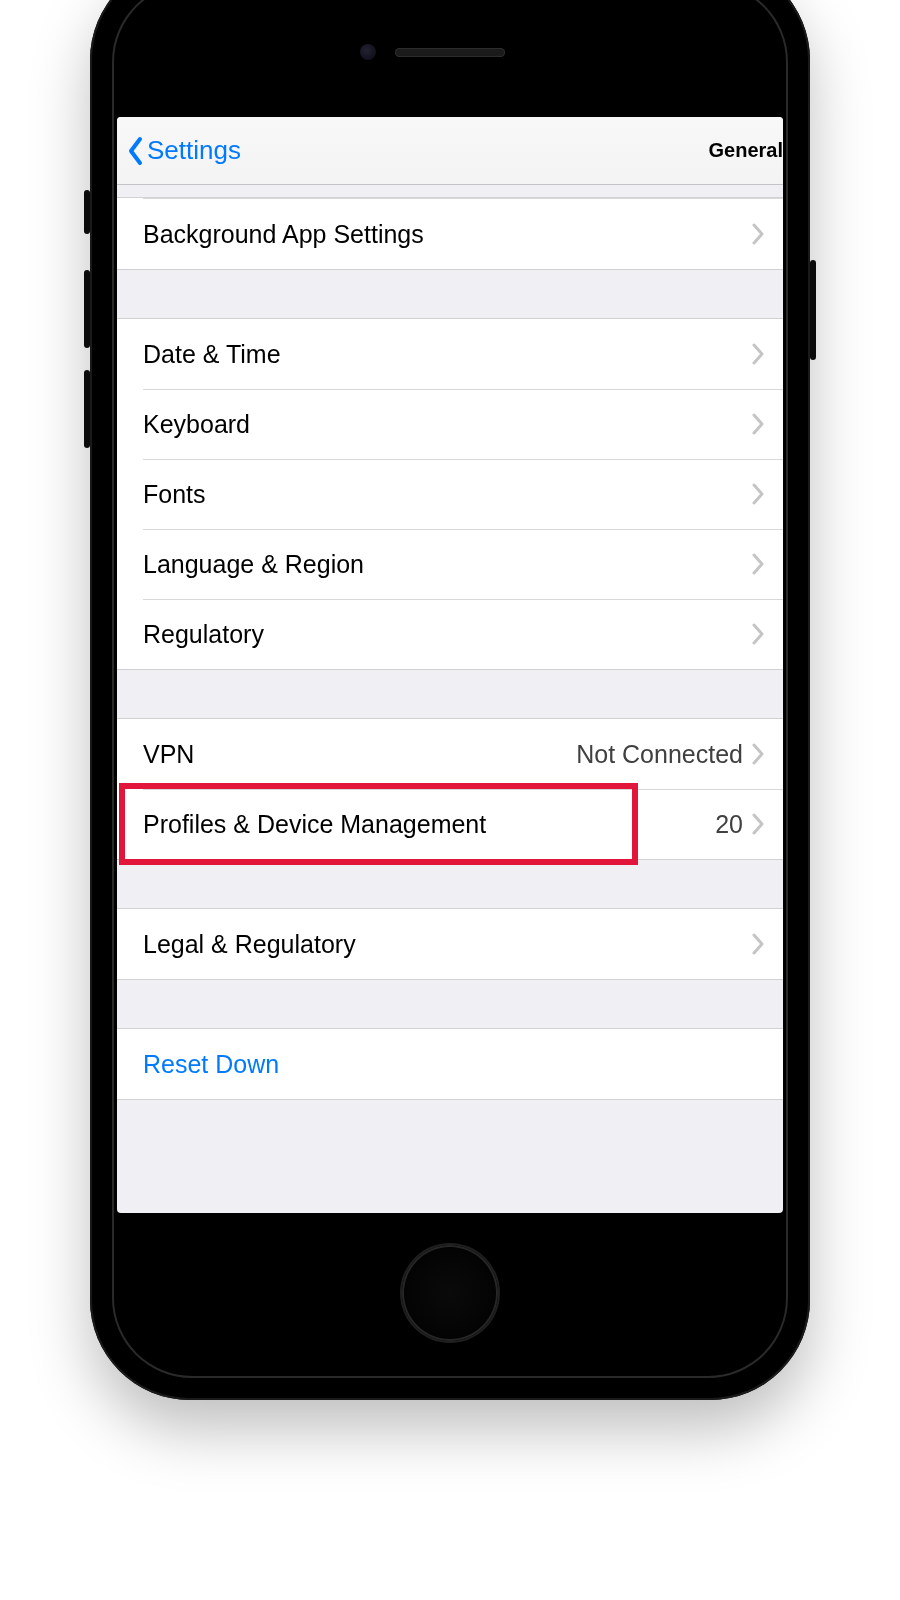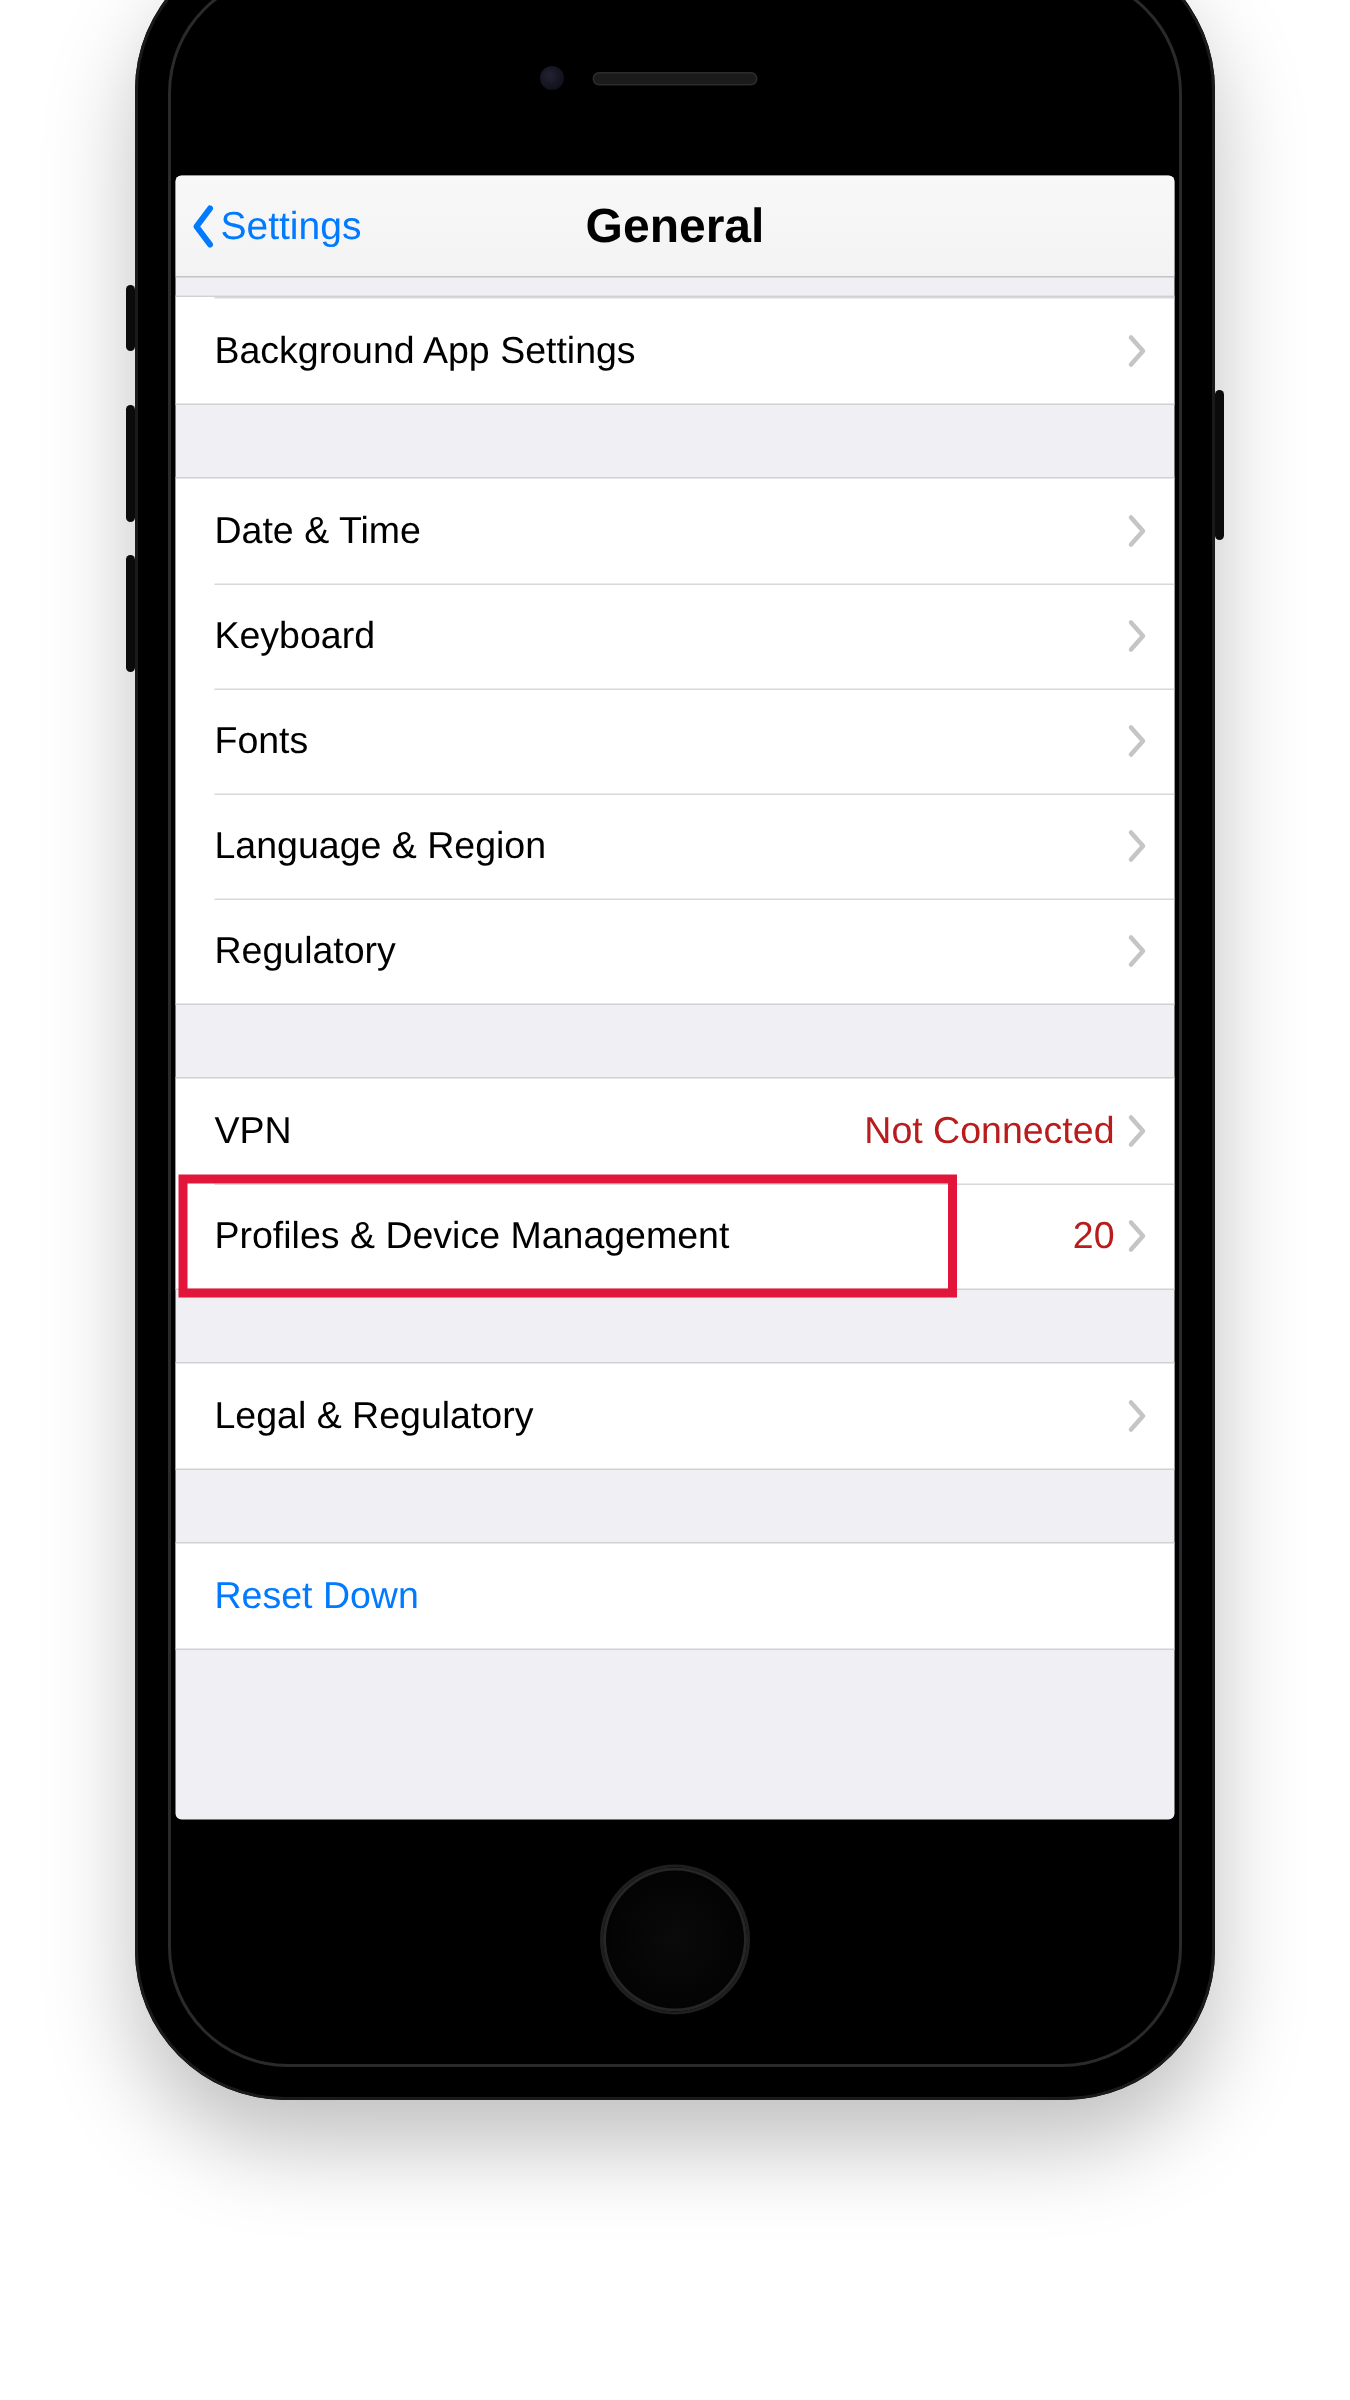--- a/index.html
+++ b/index.html
@@ -100,22 +100,22 @@
       display: flex;
       align-items: center;
       color: #007aff;
       font-size: 26px;
       gap: 2px;
     }
     .navbar .back-chevron { width: 18px; height: 30px; }
     .navbar .title {
       position: absolute;
       left: 0; right: 0;
-      text-align: center;
-      font-size: 32px;
+      text-align: right;
+      font-size: 20px;
       font-weight: 600;
       color: #000;
       pointer-events: none;
     }
 
     
     .group {
       background: #ffffff;
       border-top: 1px solid #d1d1d4;
       border-bottom: 1px solid #d1d1d4;
@@ -137,21 +137,21 @@
       background: #d8d8db;
     }
     .row .label {
       font-size: 25px;
       color: #000;
       flex: 1 1 auto;
     }
     .row .label.link { color: #007aff; }
     .row .value {
       font-size: 25px;
-      color: #b91c1c;
+      color: #404040;
       margin-right: 8px;
     }
     .row .chev { width: 14px; height: 24px; flex: 0 0 auto; }
     .row .chev svg path { stroke: #c5c5c7; }
 
     
     .highlight {
       position: absolute;
       border: 6px solid #e2163a;
       pointer-events: none;

